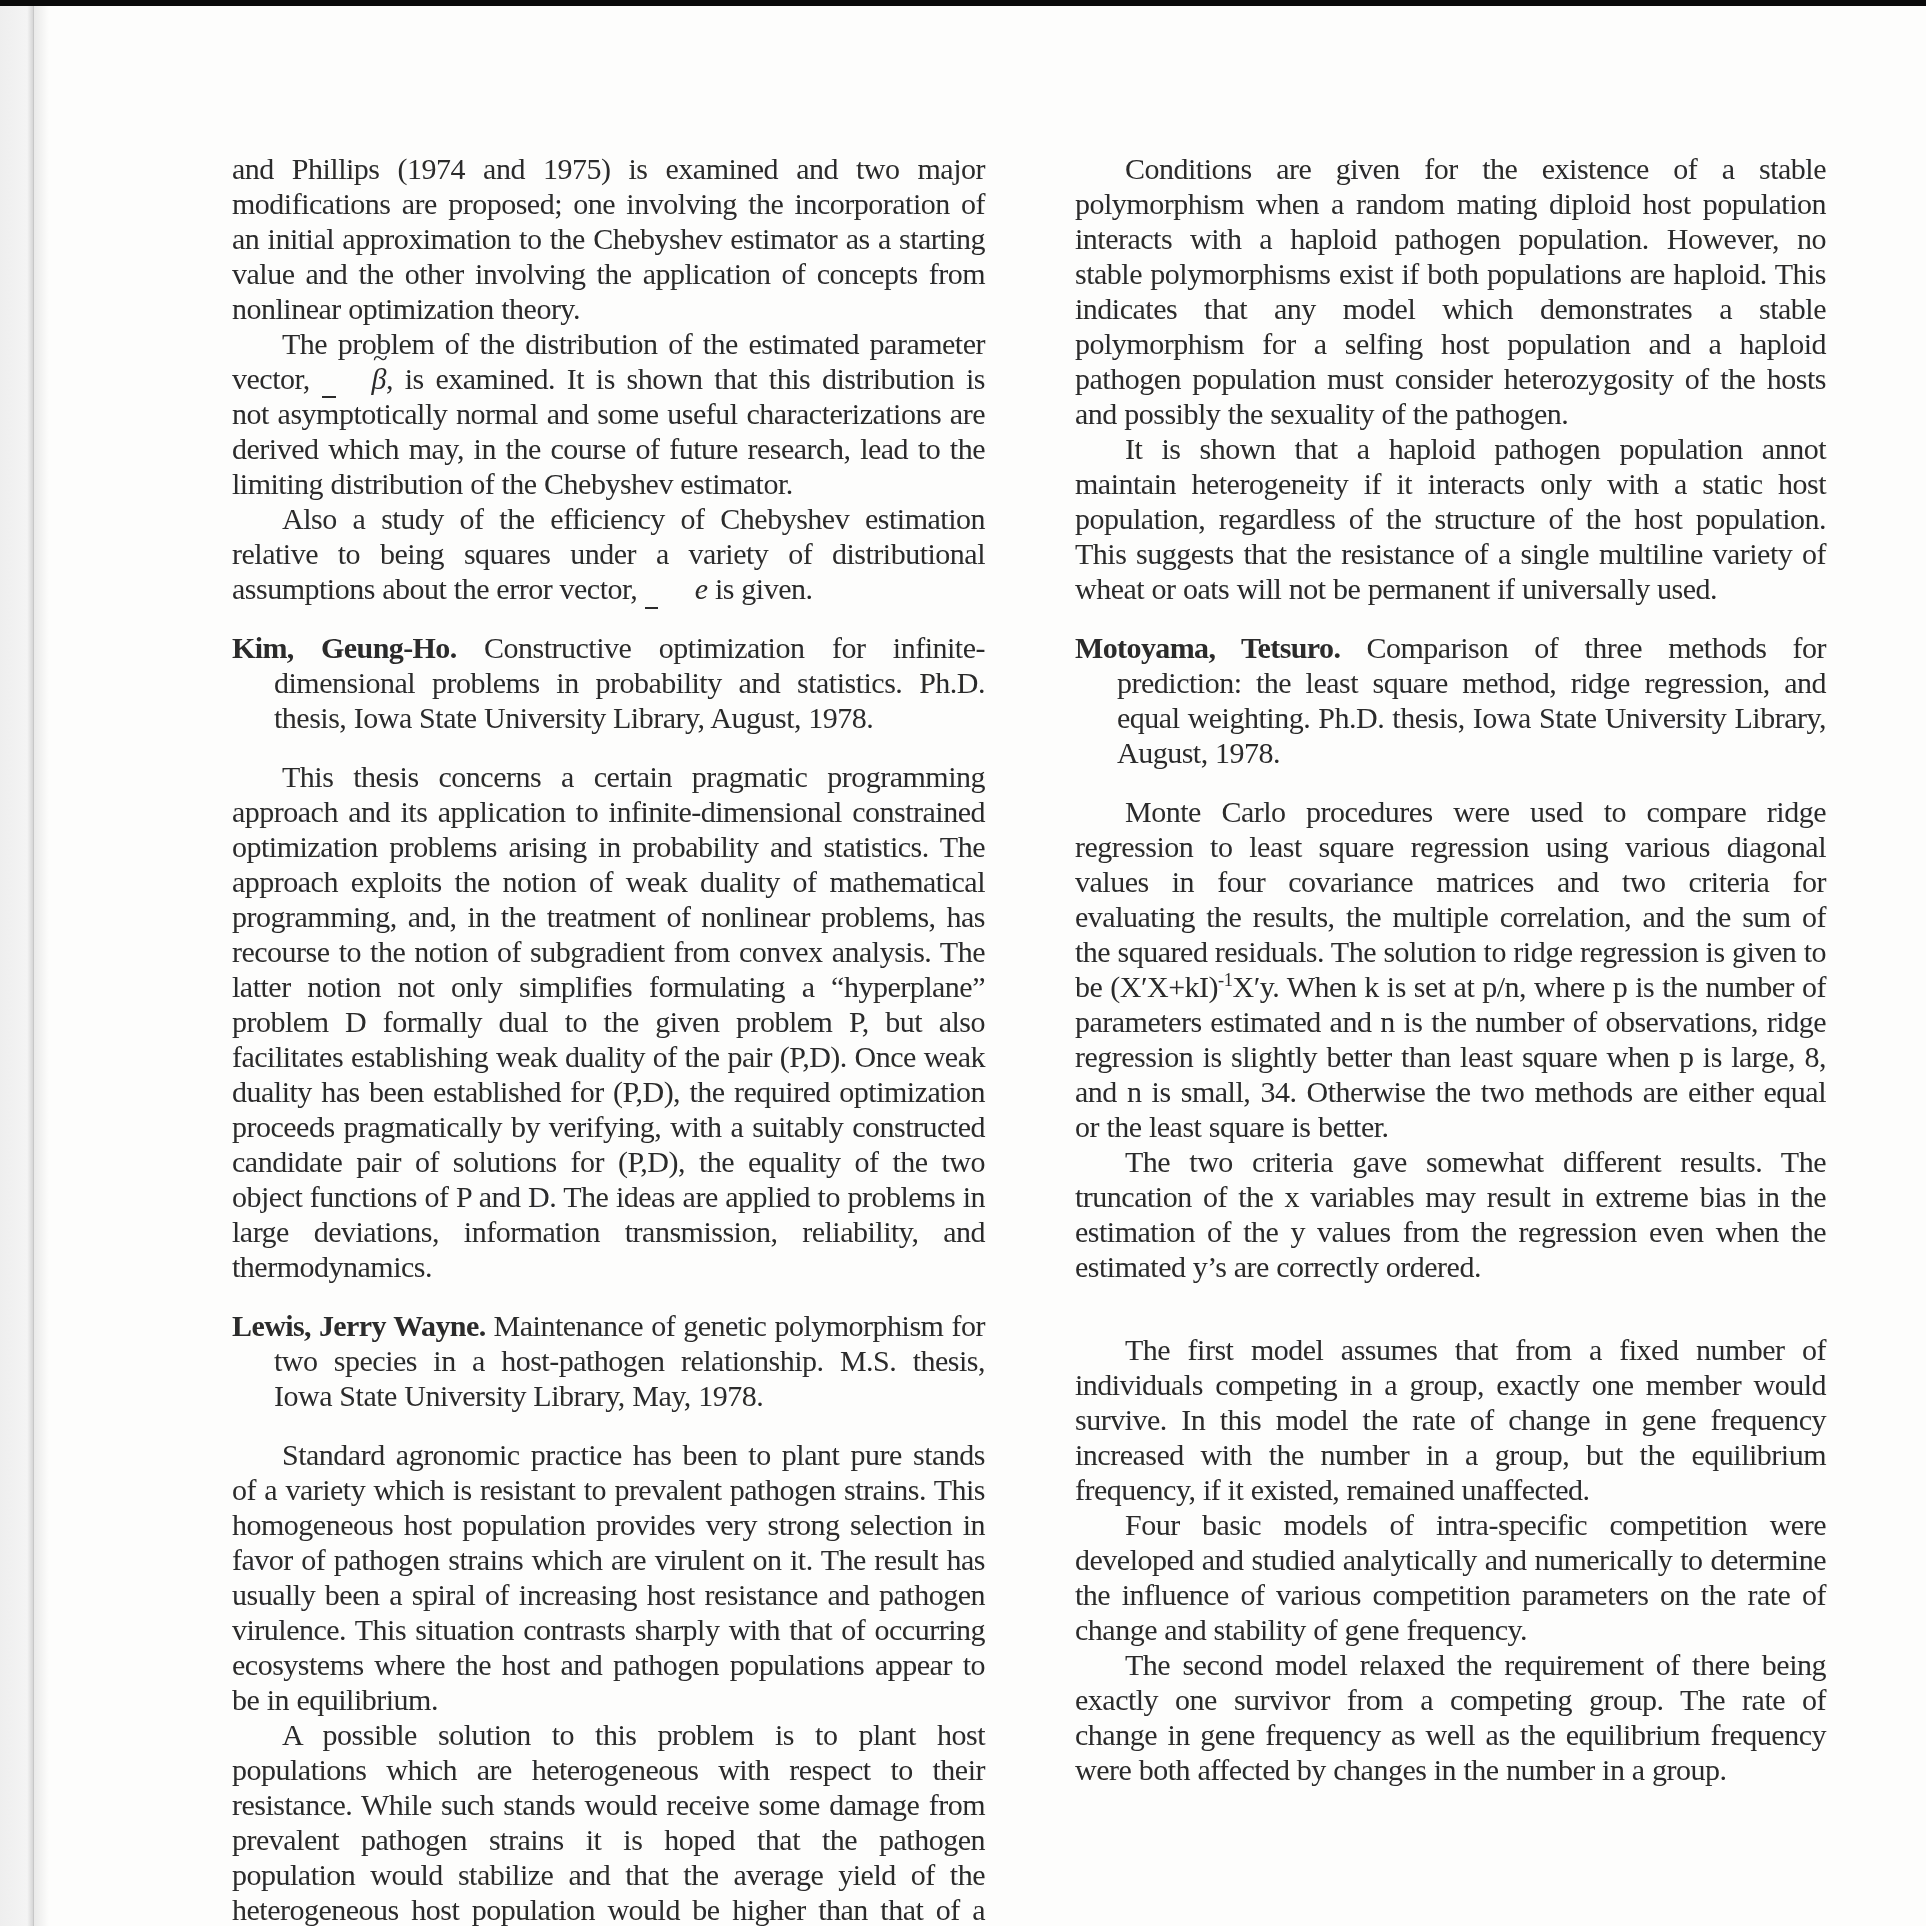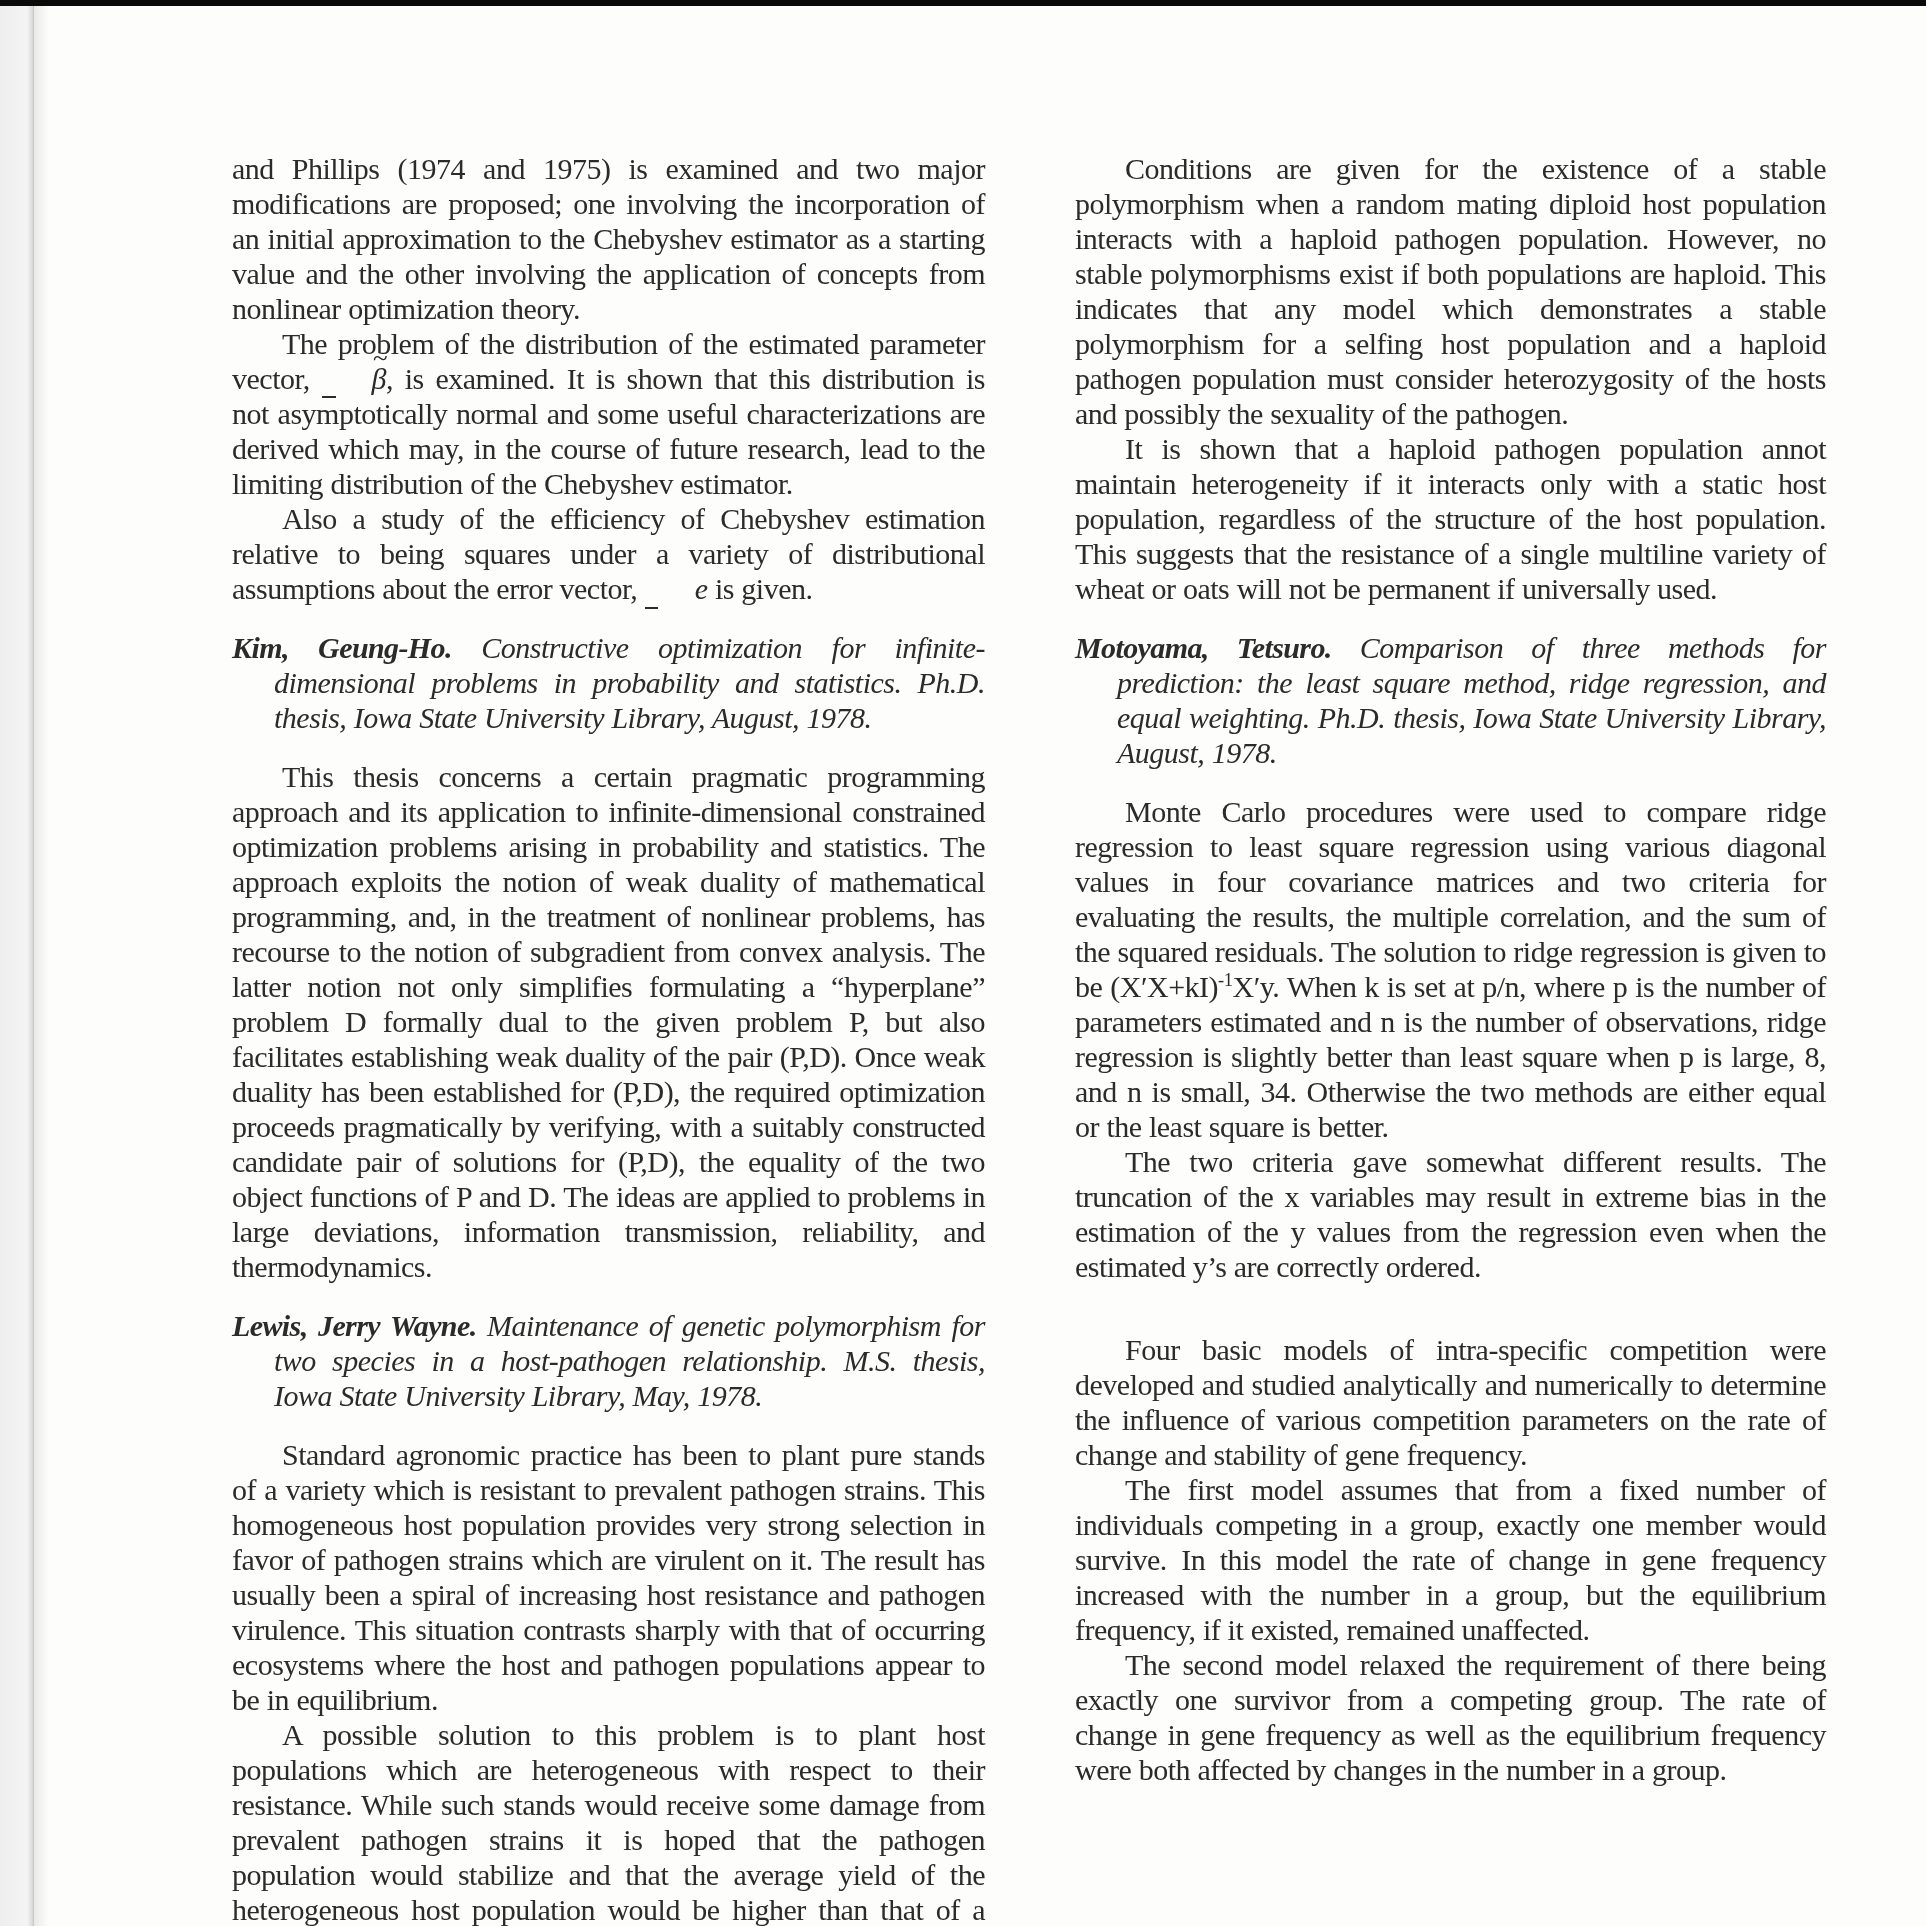--- a/index.html
+++ b/index.html
@@ -55,21 +55,20 @@
   .para {
     margin: 0;
     text-indent: 0;
   }
   .para.indent { text-indent: 50px; }
 
   .entry {
     margin: 0;
     padding-left: 42px;
     text-indent: -42px;
-    font-style: italic;
   }
   .entry .author {
     font-weight: bold;
     letter-spacing: -0.6px;
   }
   .gap-before-entry { height: 24px; }
   .gap-after-entry { height: 24px; }
 
   .math-beta {
     font-style: italic;
@@ -150,19 +149,19 @@
     <div class="gap-after-entry"></div>
     <p class="para indent">
       <span>Monte Carlo procedures were used to compare ridge regression to least square regression using various diagonal values in four covariance matrices and two criteria for evaluating the results, the multiple correlation, and the sum of the squared residuals. The solution to ridge regression is given to be</span>
       <span><span>(X′X+kI)</span><sup>-1</sup><span>X′y.</span></span><span> When k is set at p/n, where p is the number of parameters estimated and n is the number of observations, ridge regression is slightly better than least square when p is large, 8, and n is small, 34. Otherwise the two methods are either equal or the least square is better.</span>
     </p>
     <p class="para indent">The two criteria gave somewhat different results. The truncation of the x variables may result in extreme bias in the estimation of the y values from the regression even when the estimated y’s are correctly ordered.</p>
 
     <div class="gap-before-entry"></div>
 
     <div class="gap-after-entry"></div>
+    <p class="para indent">The first model assumes that from a fixed number of individuals competing in a group, exactly one member would survive. In this model the rate of change in gene frequency increased with the number in a group, but the equilibrium frequency, if it existed, remained unaffected.</p>
     <p class="para indent">Four basic models of intra-specific competition were developed and studied analytically and numerically to determine the influence of various competition parameters on the rate of change and stability of gene frequency.</p>
-    <p class="para indent">The first model assumes that from a fixed number of individuals competing in a group, exactly one member would survive. In this model the rate of change in gene frequency increased with the number in a group, but the equilibrium frequency, if it existed, remained unaffected.</p>
     <p class="para indent">The second model relaxed the requirement of there being exactly one survivor from a competing group. The rate of change in gene frequency as well as the equilibrium frequency were both affected by changes in the number in a group.</p>
   </div>
 
 </div>
 
 
 </body></html>

